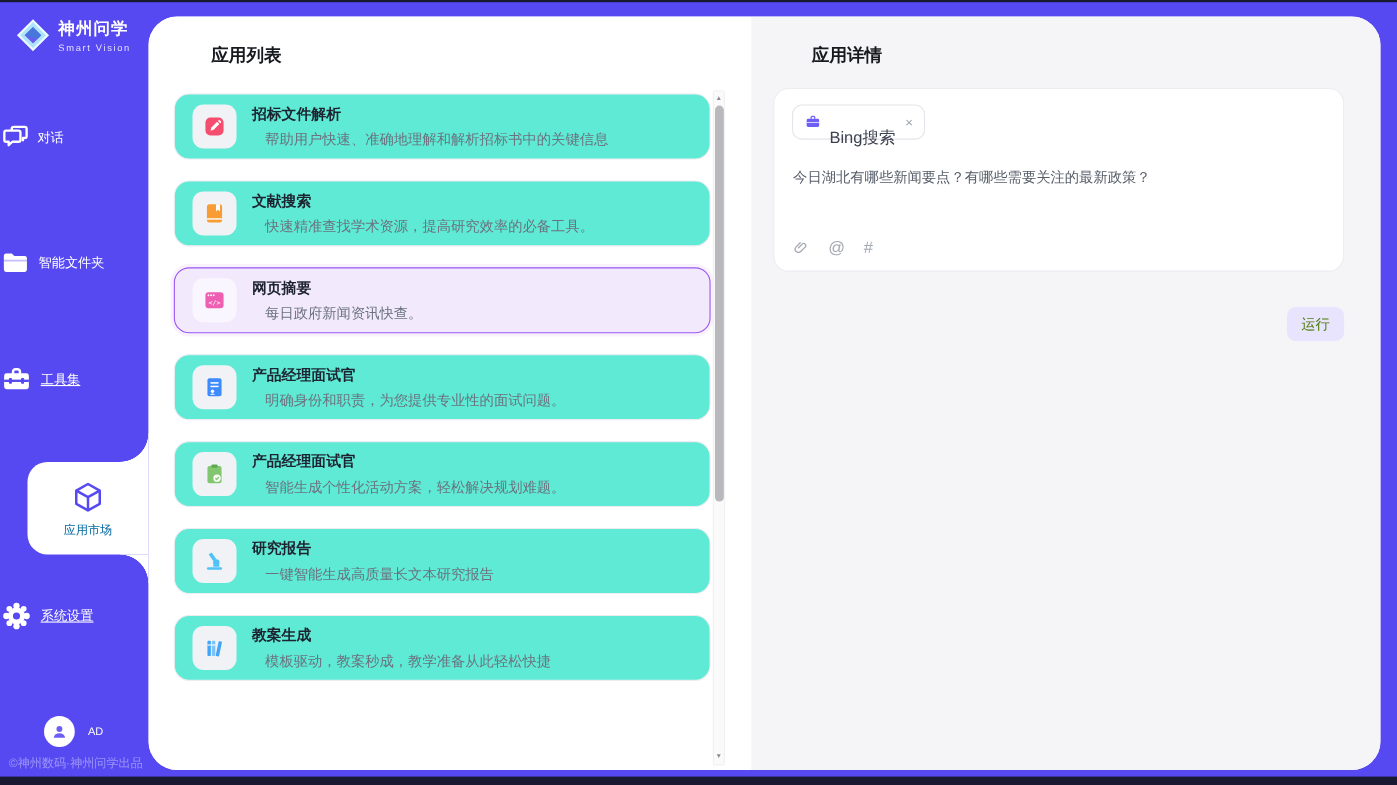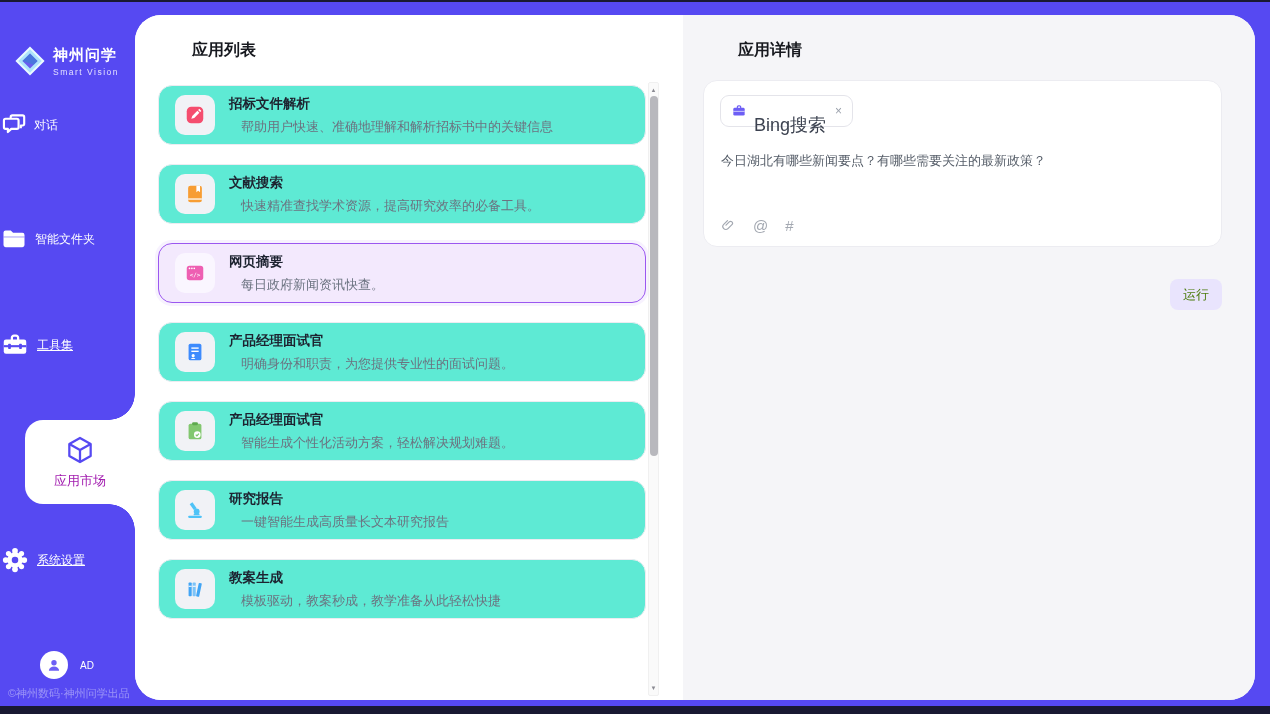--- a/index.html
+++ b/index.html
@@ -8,42 +8,42 @@
     font-family:"Liberation Sans","DejaVu Sans",sans-serif;
     background:#191932; overflow:hidden; position:relative;
   }
   
   .frame {
     position:absolute; left:0; top:2px; right:0; bottom:8px;
     background:#5649f2;
   }
   
   .sidebar { position:absolute; left:0; top:2px; width:135px; bottom:8px; }
-  .brand { position:absolute; left:14px; top:14px; display:flex; align-items:center; gap:7px;margin-top:29px; }
+  .brand { position:absolute; left:14px; top:14px; display:flex; align-items:center; gap:7px; }
   .brand-txt .cn { color:#fff; font-size:15px; font-weight:700; letter-spacing:1px; }
   .brand-txt .en { color:#e4e1ff; font-size:8.5px; letter-spacing:1.5px; margin-top:2px; }
   .nav-item { position:absolute; left:0; width:135px; display:flex; flex-direction:row; align-items:center; gap:7px; cursor:pointer; }
   .nav-item .lbl { color:#fff; font-size:12px; }
   .nav-item .lbl.underline { text-decoration:underline; }
   
   .active-tab {
     position:absolute; left:25px; top:418px; width:110px; height:84px;
     background:#fff; border-radius:18px 0 0 18px;
     display:flex; flex-direction:column; align-items:center; justify-content:center; gap:6px;
     cursor:pointer;
   }
   .active-tab::before {
     content:''; position:absolute; right:0; top:-26px; width:26px; height:26px;
     background:radial-gradient(circle 26px at 0 0, #5649f2 0 25.5px, #fff 26px);
   }
   .active-tab::after {
     content:''; position:absolute; right:0; bottom:-26px; width:26px; height:26px;
     background:radial-gradient(circle 26px at 0 100%, #5649f2 0 25.5px, #fff 26px);
   }
-  .active-tab .lbl { color:#a21caf; font-size:13px; }
+  .active-tab .lbl { color:#0369a1; font-size:11px; }
   .user-row { position:absolute; left:40px; top:649px; display:flex; align-items:center; gap:12px; cursor:pointer; }
   .avatar { width:28px; height:28px; border-radius:50%; background:#fff; display:flex; align-items:center; justify-content:center; }
   .user-initials { color:#fff; font-size:10px; }
   .copyright { position:absolute; left:8px; top:684px; color:rgba(255,255,255,0.4); font-size:11px; white-space:nowrap; }
   
   .content {
     position:absolute; left:135px; top:15px; width:1120px; height:685px;
     border-radius:26px; overflow:hidden; display:flex; background:#fff;
   }
   .panel-list { width:548px; background:#fff; position:relative; }
@@ -71,21 +71,21 @@
   
   .detail-card {
     position:absolute; left:20px; top:65px; width:519px; height:167px;
     background:#fff; border:1px solid #ececf1; border-radius:14px;
   }
   .tag {
     position:absolute; left:16px; top:14px; height:32px;
     border:1px solid #e4e4ea; border-radius:9px; background:#fff;
     display:flex; align-items:center; gap:7px; padding:0 10px; cursor:pointer;
   }
-  .tag-label { font-size:18px; color:#3c4250;margin-top:28px; }
+  .tag-label { font-size:15px; color:#3c4250;margin-top:28px; }
   .tag-close { color:#9aa0ab; font-size:12px; margin-left:2px; cursor:pointer; }
   .query { position:absolute; left:17px; top:71px; width:480px; font-size:13px; color:#555d68; }
   .attach-row { position:absolute; left:17px; top:136px; display:flex; align-items:center; gap:17px; }
   .attach-row .at, .attach-row .hash { color:#a3a8b1; font-size:15px; cursor:pointer; }
   .run-btn {
     position:absolute; left:487px; top:264px; width:52px; height:31px;
     background:#e9e4fd; color:#4d7c0f; font-size:13px; border:none; border-radius:8px; cursor:pointer;
     font-family:inherit;
   }
   svg { display:block; }

